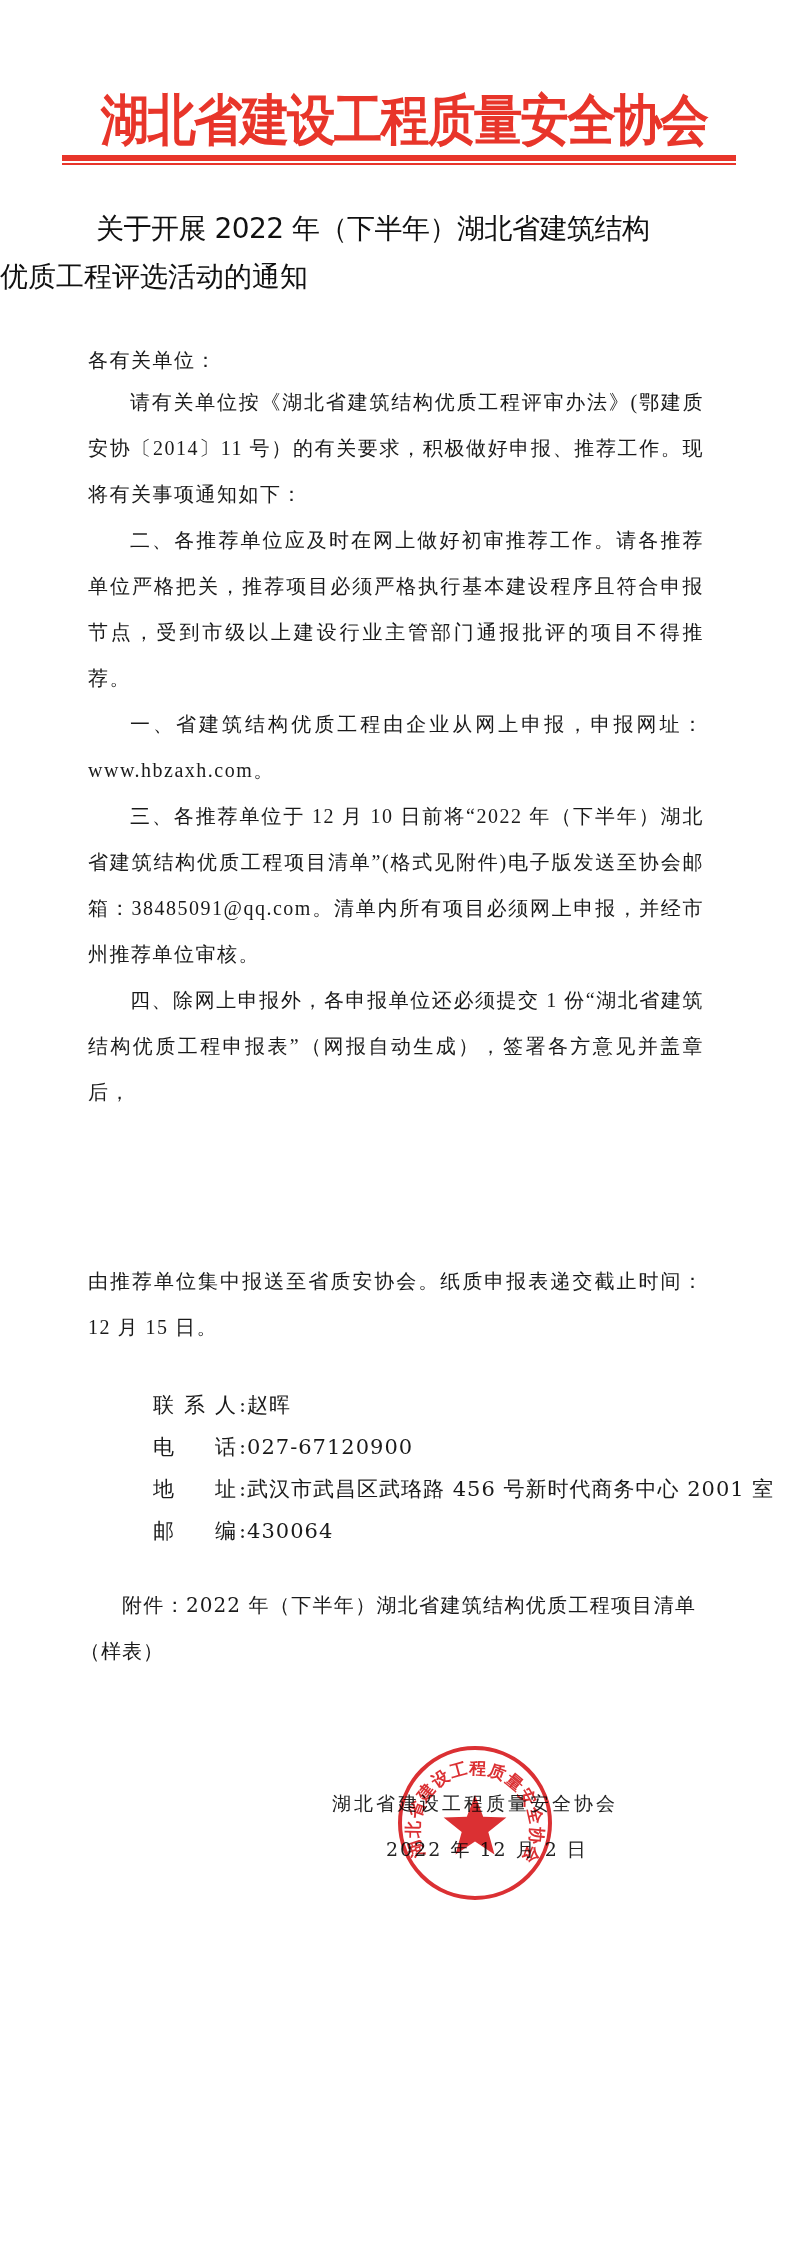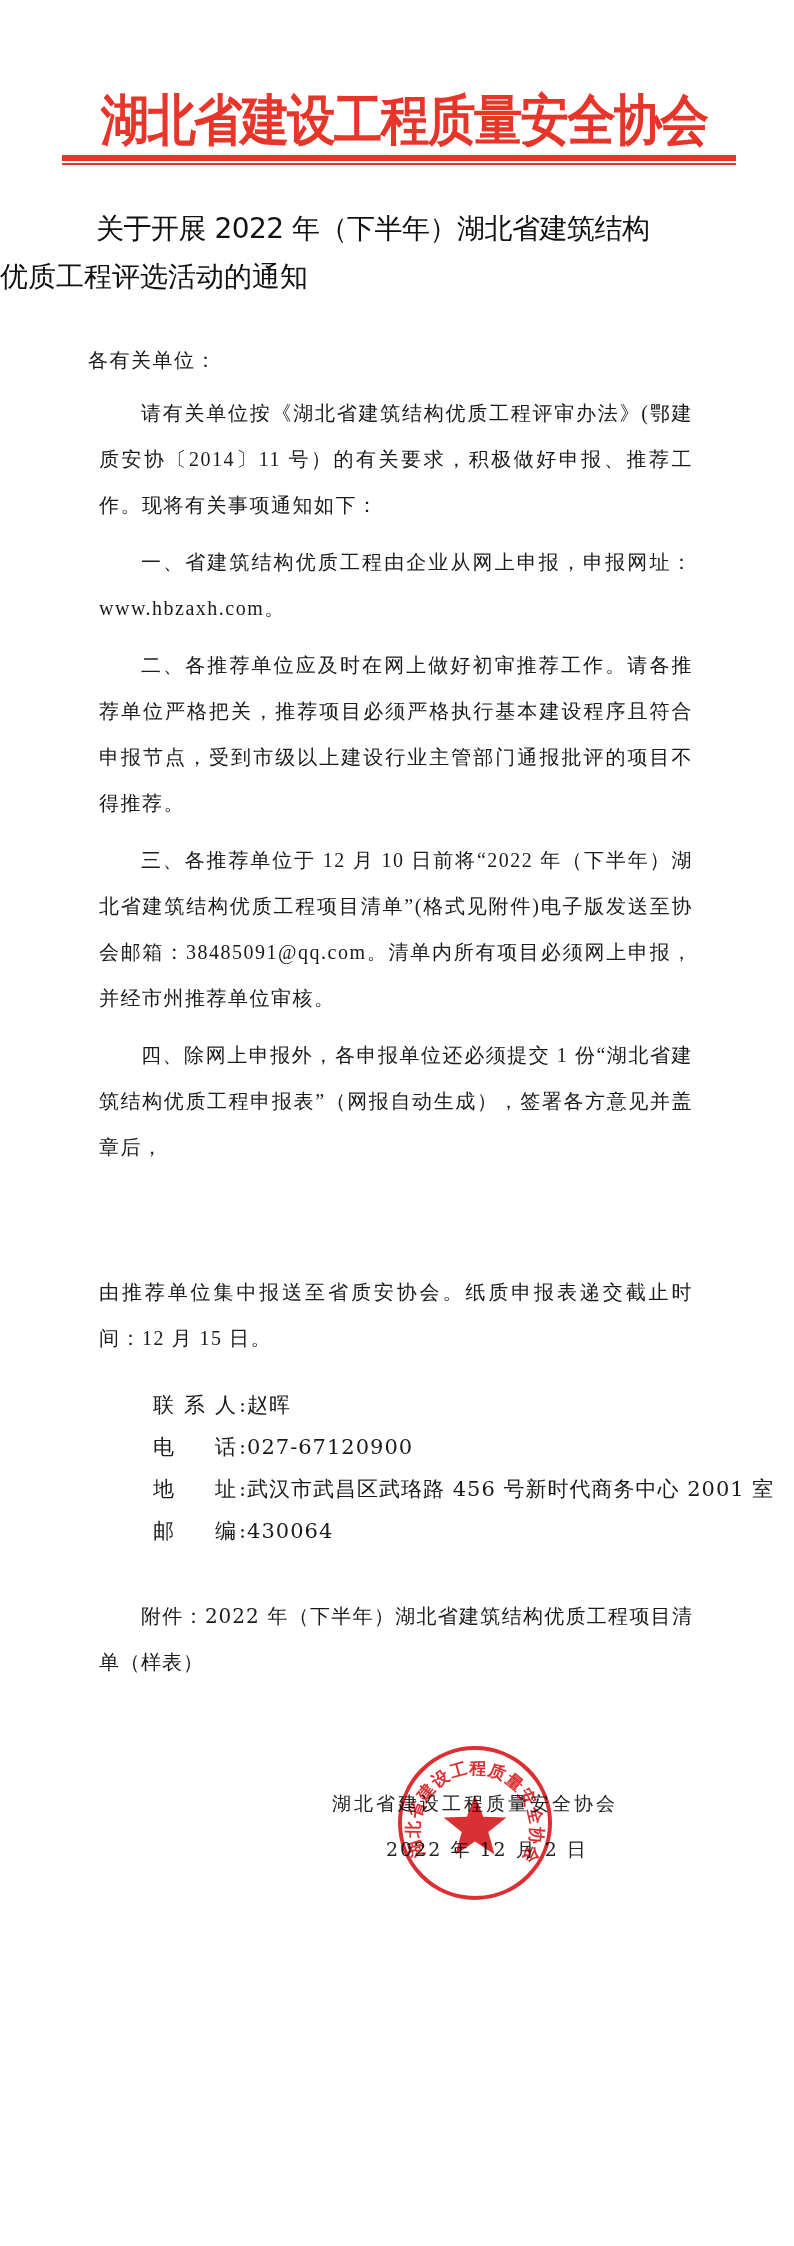--- a/index.html
+++ b/index.html
@@ -14,33 +14,33 @@
     .rule-thin  { position: absolute; left: 62px; top: 163px; width: 674px; height: 2px; background: #e8352a; }
 
     .doc-title { position: absolute; left: 0; width: 676px; text-align: left; top: 205px;
                  font-family: "DejaVu Sans", "Liberation Sans", sans-serif; font-size: 28px;
                  line-height: 48px; color: #111; }
     .doc-title .t1 { display: block; padding-left: 96px; letter-spacing: -0.5px; }
     .doc-title .t2 { display: block; }
 
     .body-text { position: absolute; left: 88px; width: 616px; font-size: 20px; line-height: 46px;
                  letter-spacing: 1.5px; color: #1a1a1a; font-family: Liberation Serif, serif; }
-    .para { margin: 11px; text-align: justify; text-align-last: left; }
+    .para { margin: 0; text-align: justify; text-align-last: left; }
     .indent { text-indent: 42px; }
 
     .salutation { top: 337px; }
     .block1 { top: 379px; }
     .block2 { top: 1258px; }
 
     .contact { position: absolute; left: 153px; top: 1384px; font-size: 21px; line-height: 42px; letter-spacing: 1px; }
     .contact-row { display: flex; }
     .contact-label { display: inline-block; width: 60px; text-align: justify; text-align-last: justify; margin-right: 2px; }
     .contact-label.wide { width: 84px; }
 
-    .attachment { position: absolute; left: 88px; width: 616px; top: 1582px; font-size: 20px; line-height: 46px; letter-spacing: 1px; }
+    .attachment { position: absolute; left: 80px; width: 616px; top: 1582px; font-size: 20px; line-height: 46px; letter-spacing: 1px; }
 
     .signature { position: absolute; left: 332px; top: 1780px; width: 320px; font-size: 19px; line-height: 46px; letter-spacing: 3px; color: #222; z-index: 1; }
     .sig-org { display: block; }
     .sig-date { display: block; padding-left: 54px; letter-spacing: 2px; }
 
     .seal { position: absolute; left: 395px; top: 1743px; width: 160px; height: 160px; z-index: 2; opacity: 0.9; mix-blend-mode: multiply; }
   </style>
 </head>
 <body>
 
@@ -52,22 +52,22 @@
 
 <div class="doc-title">
   <span class="t1">关于开展 2022 年（下半年）湖北省建筑结构</span>
   <span class="t2">优质工程评选活动的通知</span>
 </div>
 
 <div class="body-text salutation">各有关单位：</div>
 
 <div class="body-text block1">
   <p class="para indent">请有关单位按《湖北省建筑结构优质工程评审办法》(鄂建质安协〔2014〕11 号）的有关要求，积极做好申报、推荐工作。现将有关事项通知如下：</p>
+  <p class="para indent">二、各推荐单位应及时在网上做好初审推荐工作。请各推荐单位严格把关，推荐项目必须严格执行基本建设程序且符合申报节点，受到市级以上建设行业主管部门通报批评的项目不得推荐。</p>
   <p class="para indent">一、省建筑结构优质工程由企业从网上申报，申报网址：www.hbzaxh.com。</p>
-  <p class="para indent">二、各推荐单位应及时在网上做好初审推荐工作。请各推荐单位严格把关，推荐项目必须严格执行基本建设程序且符合申报节点，受到市级以上建设行业主管部门通报批评的项目不得推荐。</p>
   <p class="para indent">三、各推荐单位于 12 月 10 日前将“2022 年（下半年）湖北省建筑结构优质工程项目清单”(格式见附件)电子版发送至协会邮箱：38485091@qq.com。清单内所有项目必须网上申报，并经市州推荐单位审核。</p>
   <p class="para indent">四、除网上申报外，各申报单位还必须提交 1 份“湖北省建筑结构优质工程申报表”（网报自动生成），签署各方意见并盖章后，</p>
 </div>
 
 <div class="body-text block2">
   <p class="para">由推荐单位集中报送至省质安协会。纸质申报表递交截止时间：12 月 15 日。</p>
 </div>
 
 <div class="contact">
   <div class="contact-row">

